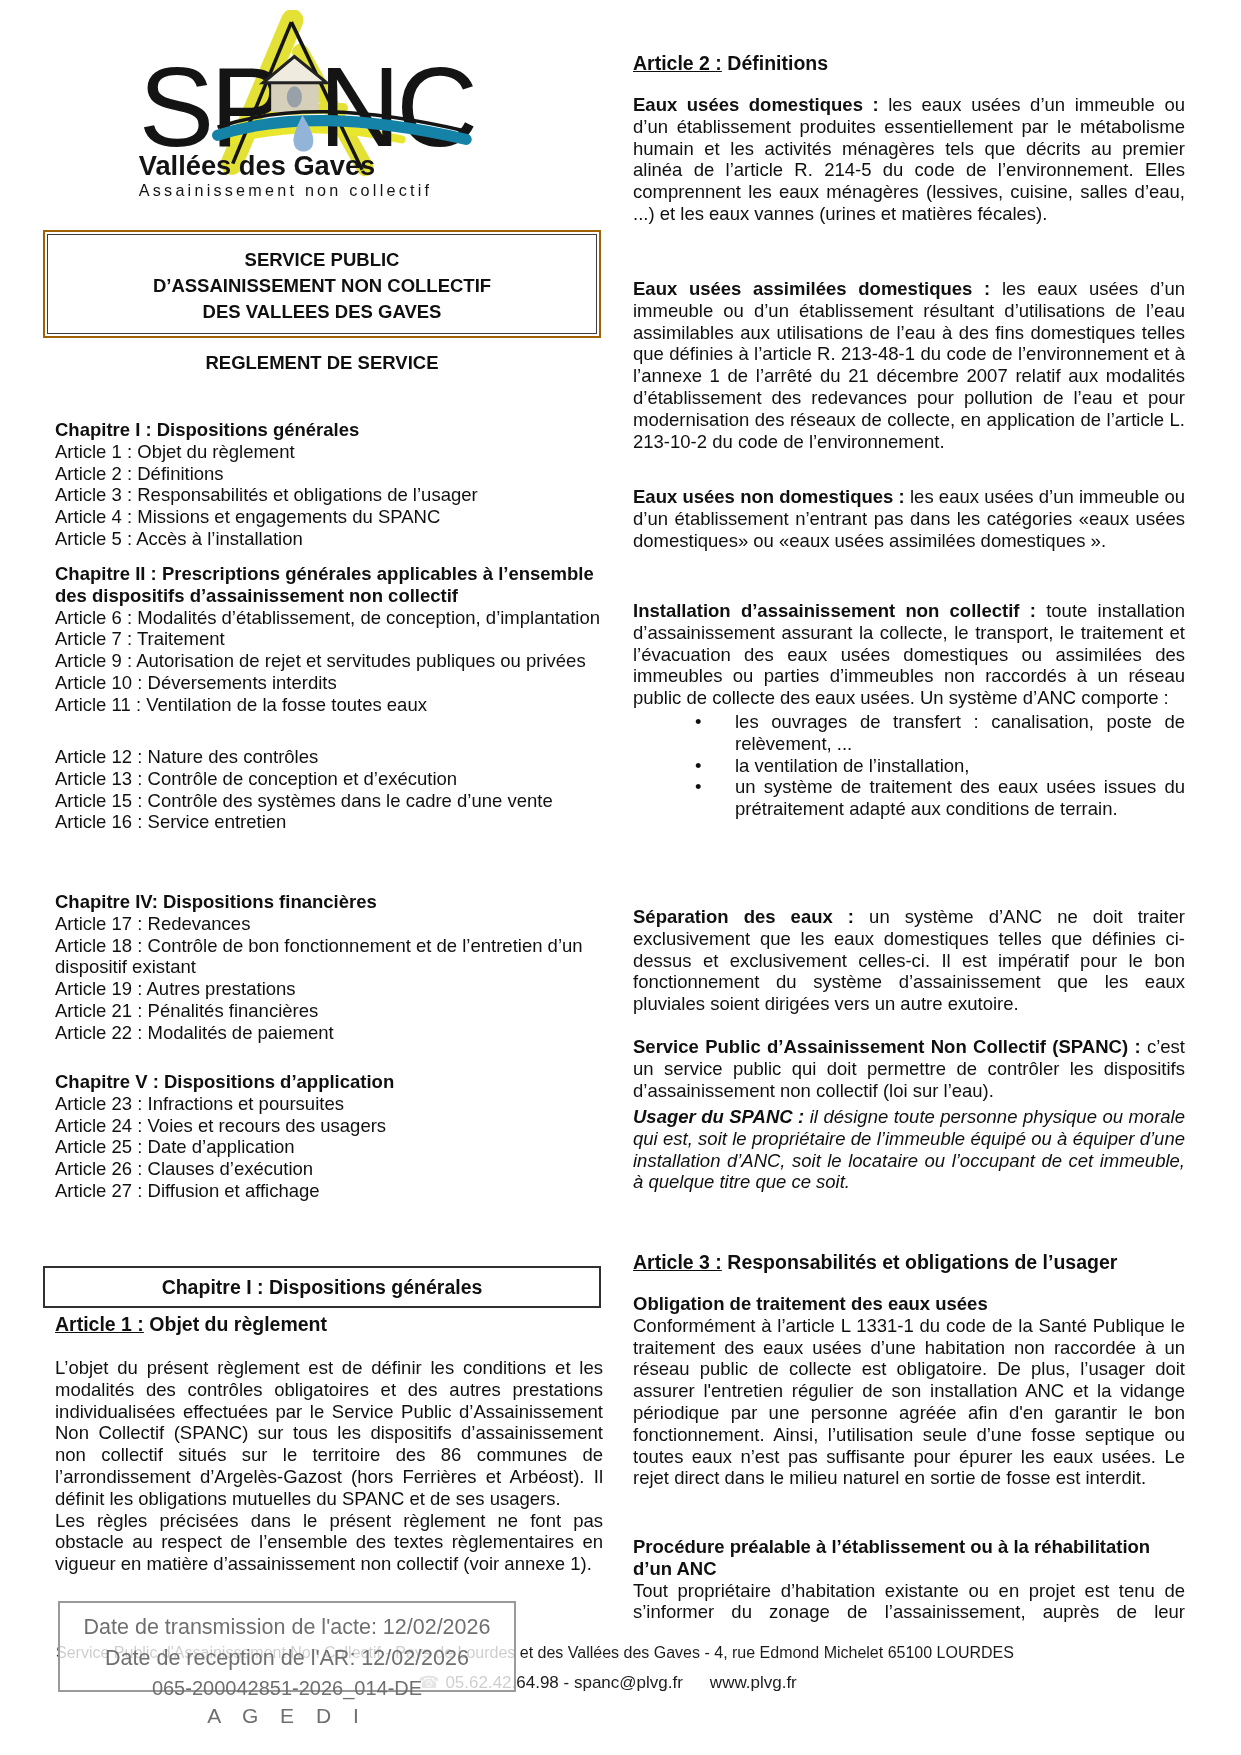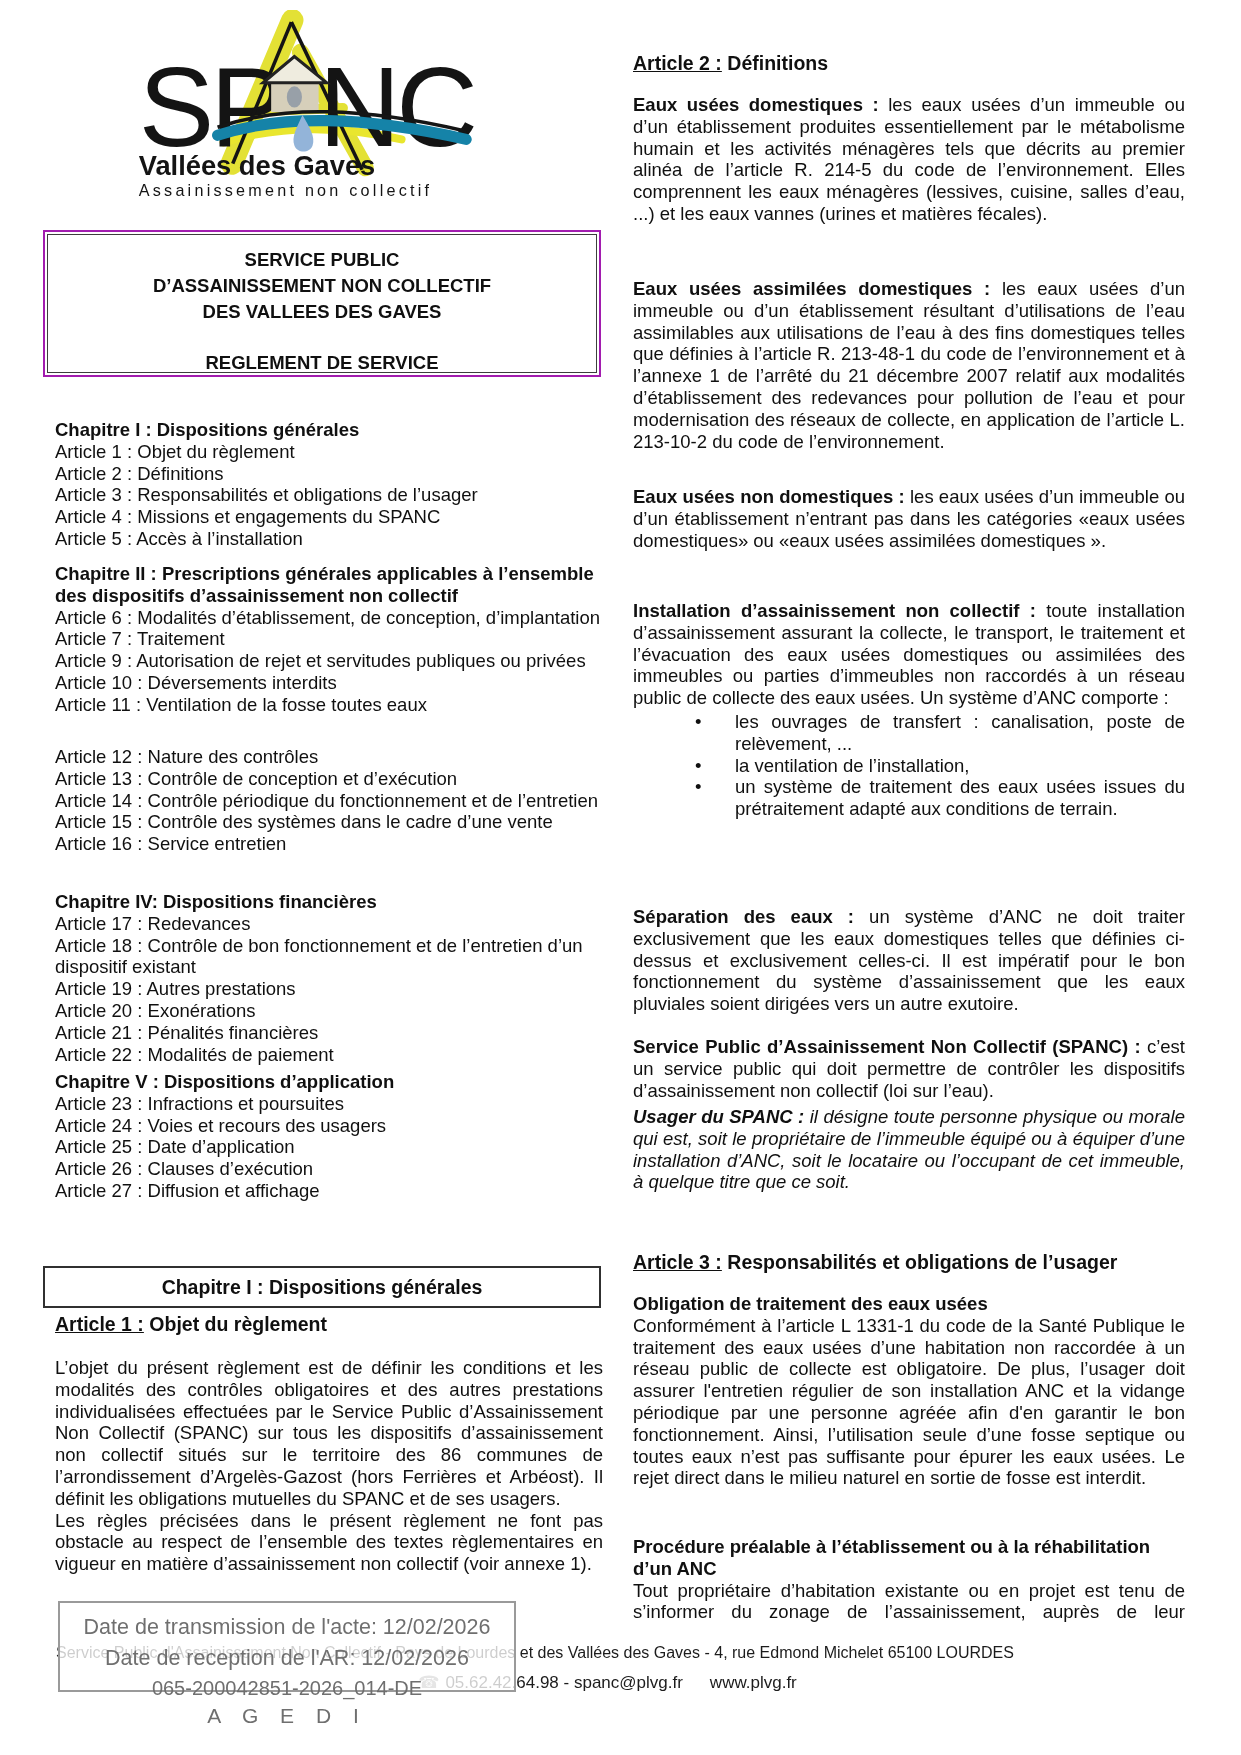--- a/index.html
+++ b/index.html
@@ -6,21 +6,21 @@
   .page{
     position:relative;width:1241px;height:1755px;margin:0 auto;background:#ffffff;
     font-family:"Liberation Sans","DejaVu Sans",sans-serif;color:#101010;overflow:hidden;
   }
   .abs{position:absolute;}
   p{margin:0;}
   .body-text{font-size:18.5px;line-height:21.8px;text-align:justify;}
   .force-just{text-align-last:justify;}
   .u{ text-decoration:underline; }
   
-  .title-box-outer{left:43px;top:230px;width:558px;height:147px;border:2px solid #a21caf;
+  .title-box-outer{left:43px;top:230px;width:558px;height:108px;border:2px solid #a16207;
     padding:2px;box-sizing:border-box;background:#fff;}
   .title-box-inner{width:100%;height:100%;border:1px solid #3d3d3d;box-sizing:border-box;
     text-align:center;font-weight:bold;font-size:18.5px;line-height:26px;padding-top:12px;}
   .title-box-inner .subtitle{margin-top:25px;}
   
   .toc-block{width:548px;font-size:18.5px;line-height:21.8px;}
   .toc-chapter-title{font-weight:bold;}
   
   .banner-box{left:43px;top:1266px;width:558px;height:42px;border:2px solid #303030;
     box-sizing:border-box;display:flex;align-items:center;justify-content:center;
@@ -113,31 +113,29 @@
     <div>Article 6 : Modalités d’établissement, de conception, d’implantation</div>
     <div>Article 7 : Traitement</div>
     <div>Article 9 : Autorisation de rejet et servitudes publiques ou privées</div>
     <div>Article 10 : Déversements interdits</div>
     <div>Article 11 : Ventilation de la fosse toutes eaux</div>
   </div>
 
   <div class="abs toc-block z1" style="left:55px;top:746px;">
     <div>Article 12 : Nature des contrôles</div>
     <div>Article 13 : Contrôle de conception et d’exécution</div>
-    <div>Article 14 : Contrôle périodique du fonctionnement et de l’entretien</div>
     <div>Article 15 : Contrôle des systèmes dans le cadre d’une vente</div>
     <div>Article 16 : Service entretien</div>
   </div>
 
   <div class="abs toc-block z1" style="left:55px;top:891px;">
     <div class="toc-chapter-title">Chapitre IV: Dispositions financières</div>
     <div>Article 17 : Redevances</div>
     <div>Article 18 : Contrôle de bon fonctionnement et de l’entretien d’un dispositif existant</div>
     <div>Article 19 : Autres prestations</div>
-    <div>Article 20 : Exonérations</div>
     <div>Article 21 : Pénalités financières</div>
     <div>Article 22 : Modalités de paiement</div>
   </div>
 
   <div class="abs toc-block z1" style="left:55px;top:1071px;">
     <div class="toc-chapter-title">Chapitre V : Dispositions d’application</div>
     <div>Article 23 : Infractions et poursuites</div>
     <div>Article 24 : Voies et recours des usagers</div>
     <div>Article 25 : Date d’application</div>
     <div>Article 26 : Clauses d’exécution</div>

